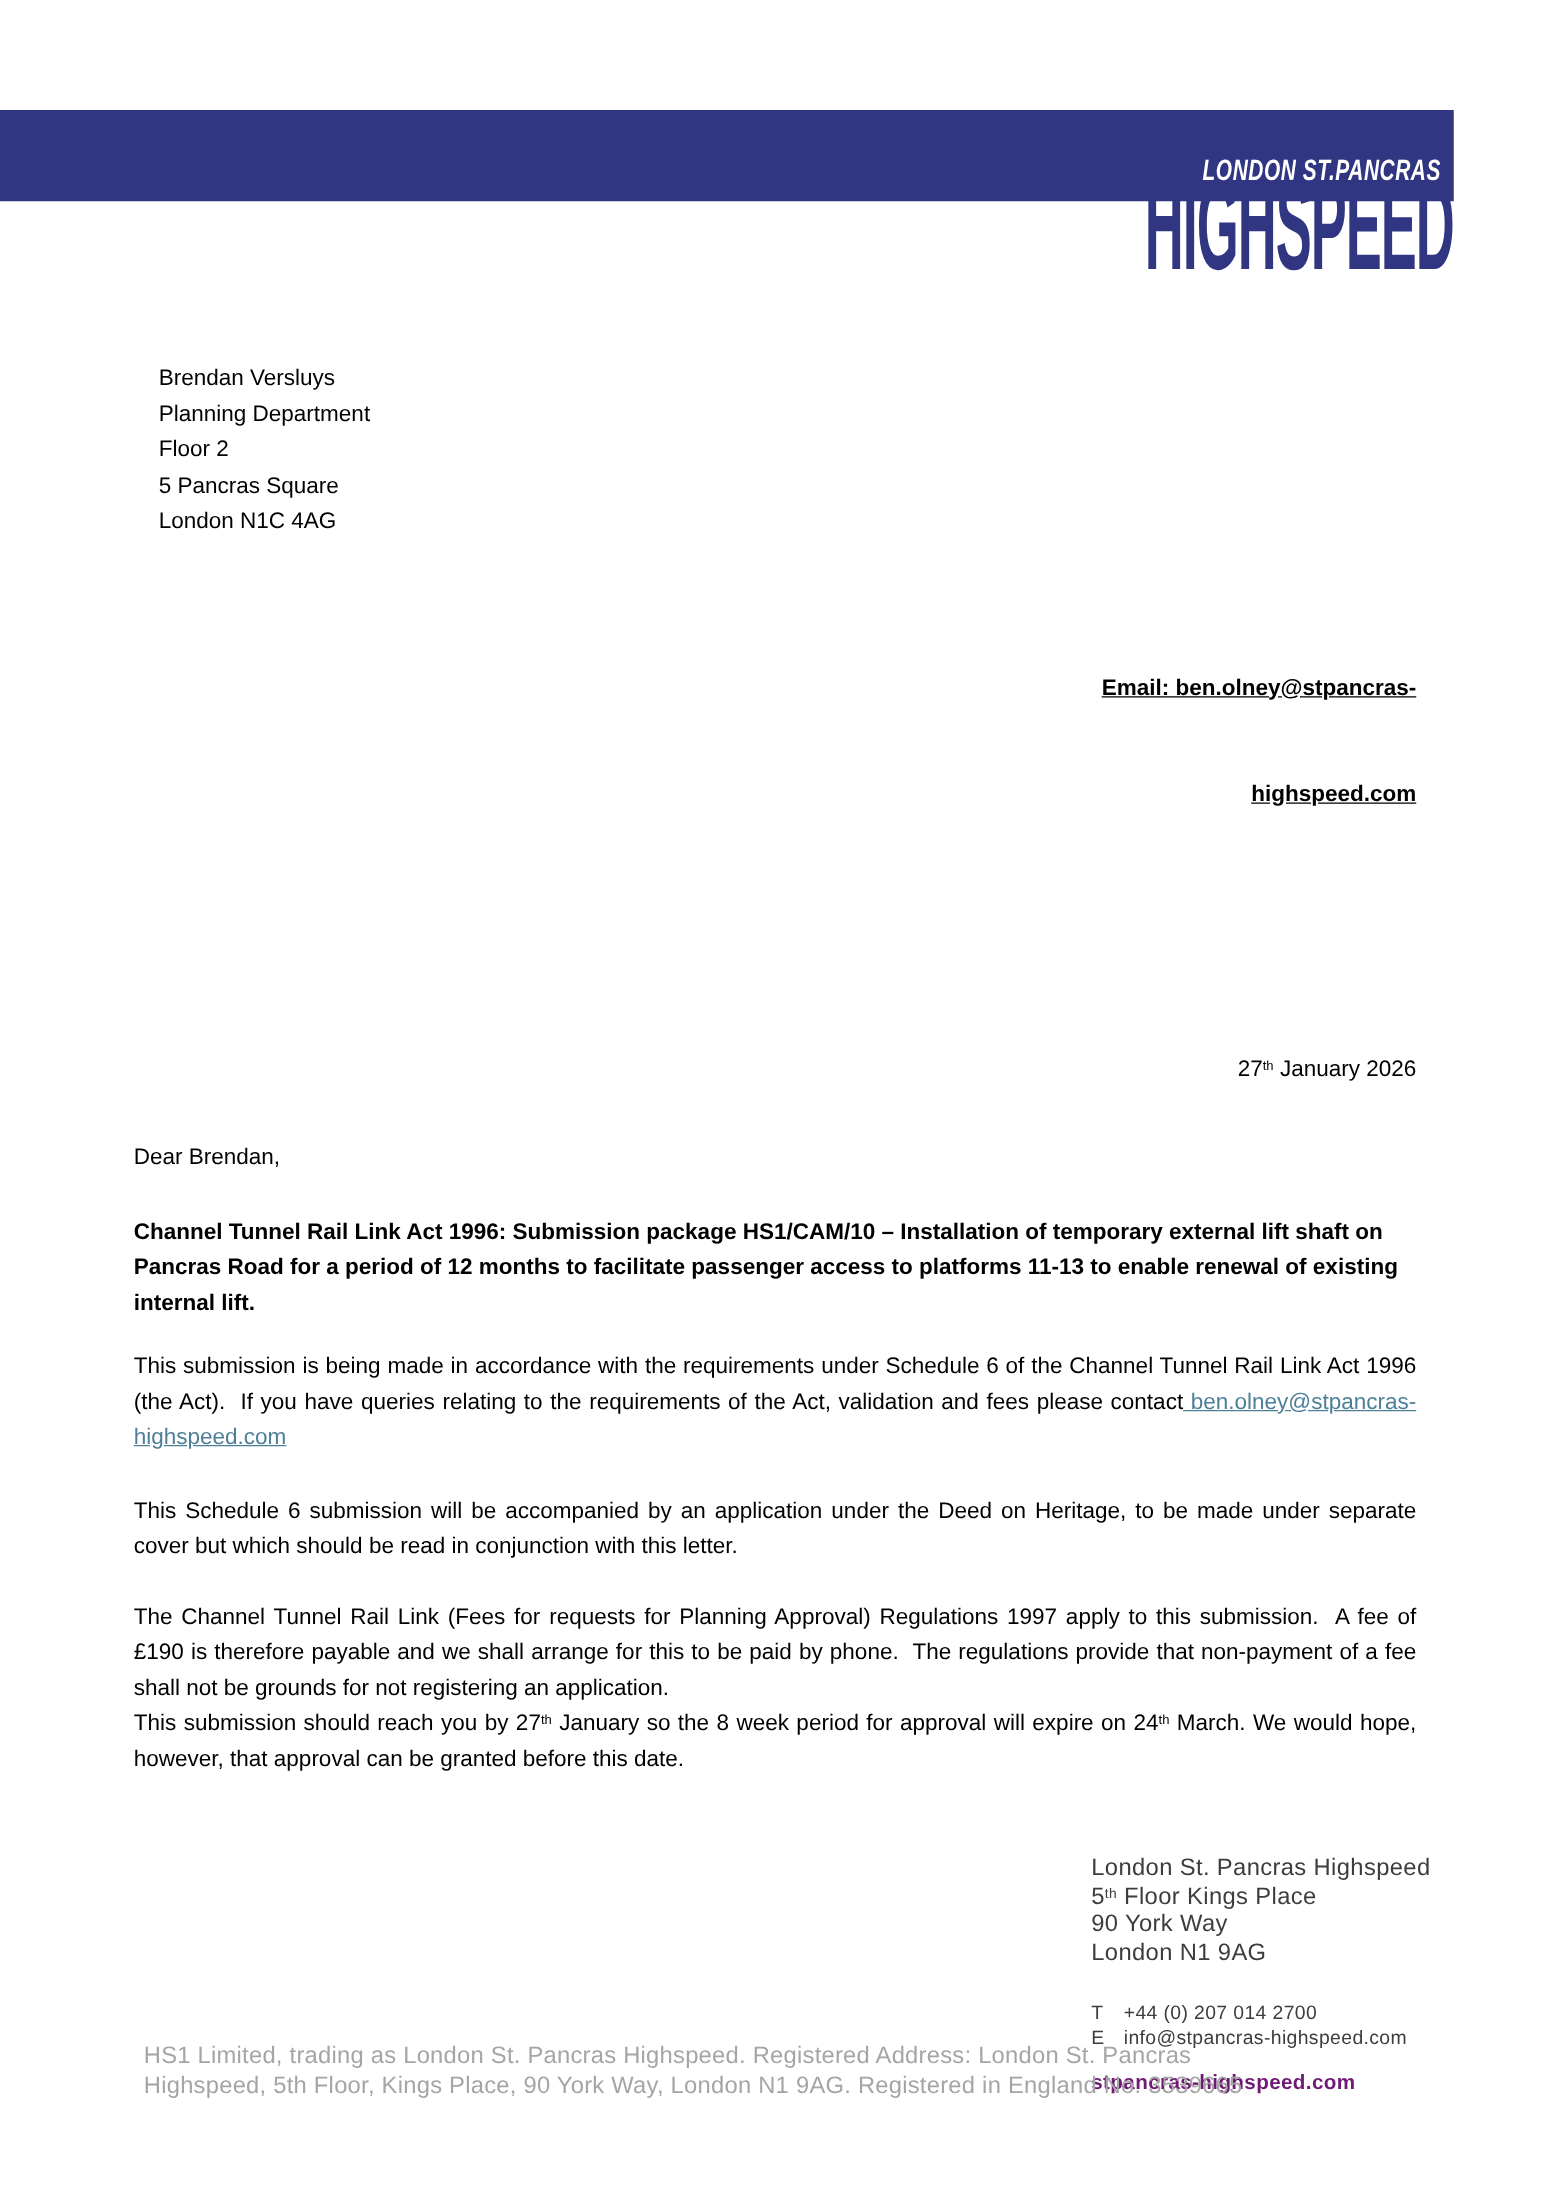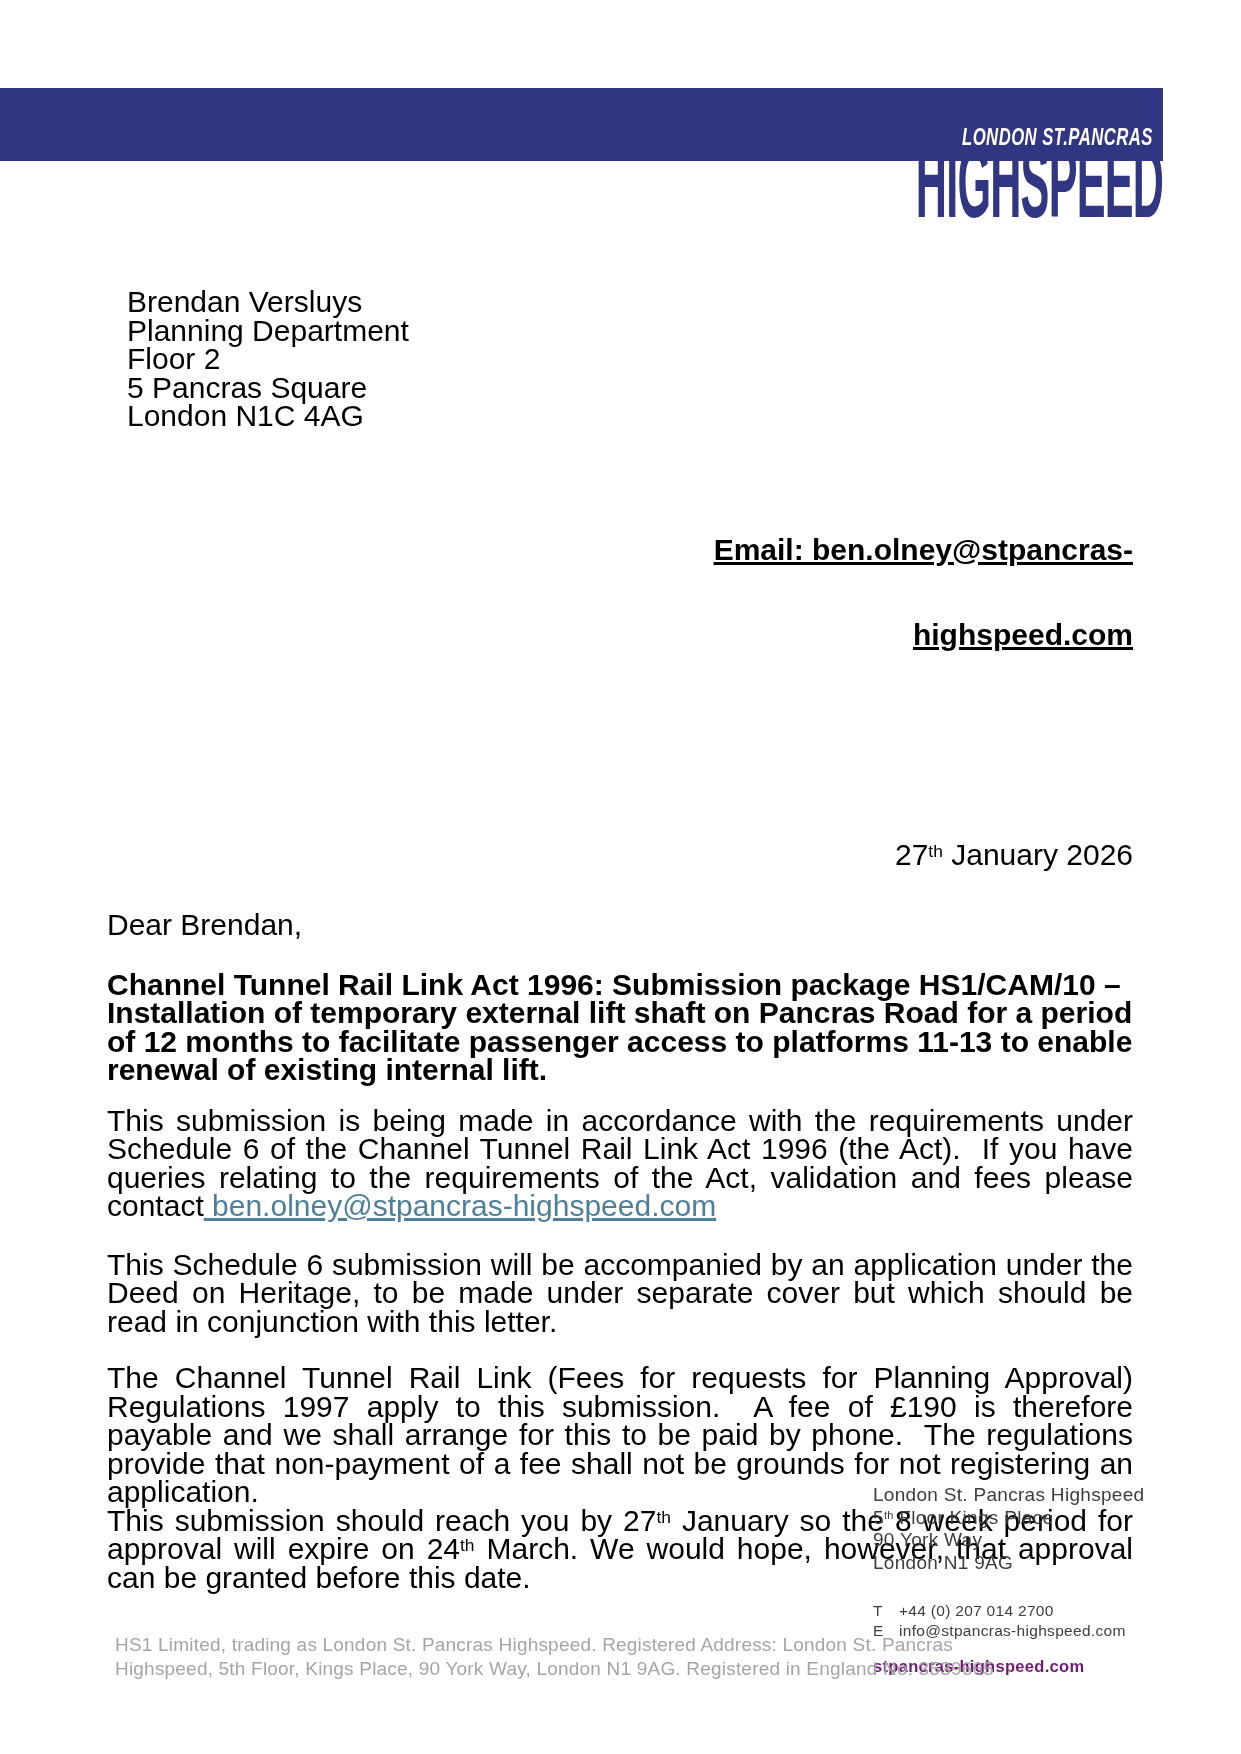--- a/index.html
+++ b/index.html
@@ -37,21 +37,21 @@
     position: absolute; top: 130px; right: 78px;
     color: var(--navy); font-weight: bold; font-size: 54px;
     letter-spacing: -1px; line-height: 54px;
     transform: scale(0.80, 1.90); transform-origin: top right;
     white-space: nowrap;
   }
 
   
   .content {
     position: absolute; left: 107px; top: 288px; width: 1026px;
-    font-size: 30px; line-height: 28.5px;
+    font-size: 18px; line-height: 28.5px;
   }
   .recipient { margin-left: 20px; }
   .contact-block {
     margin-top: 48px; text-align: right; font-weight: bold;
     white-space: pre-wrap;
   }
   .u { text-decoration: underline; }
   .date-line { margin-top: 134px; text-align: right; }
   .salutation { margin-top: 42px; }
   .subject { margin-top: 31px; font-weight: bold; text-align: left; }

